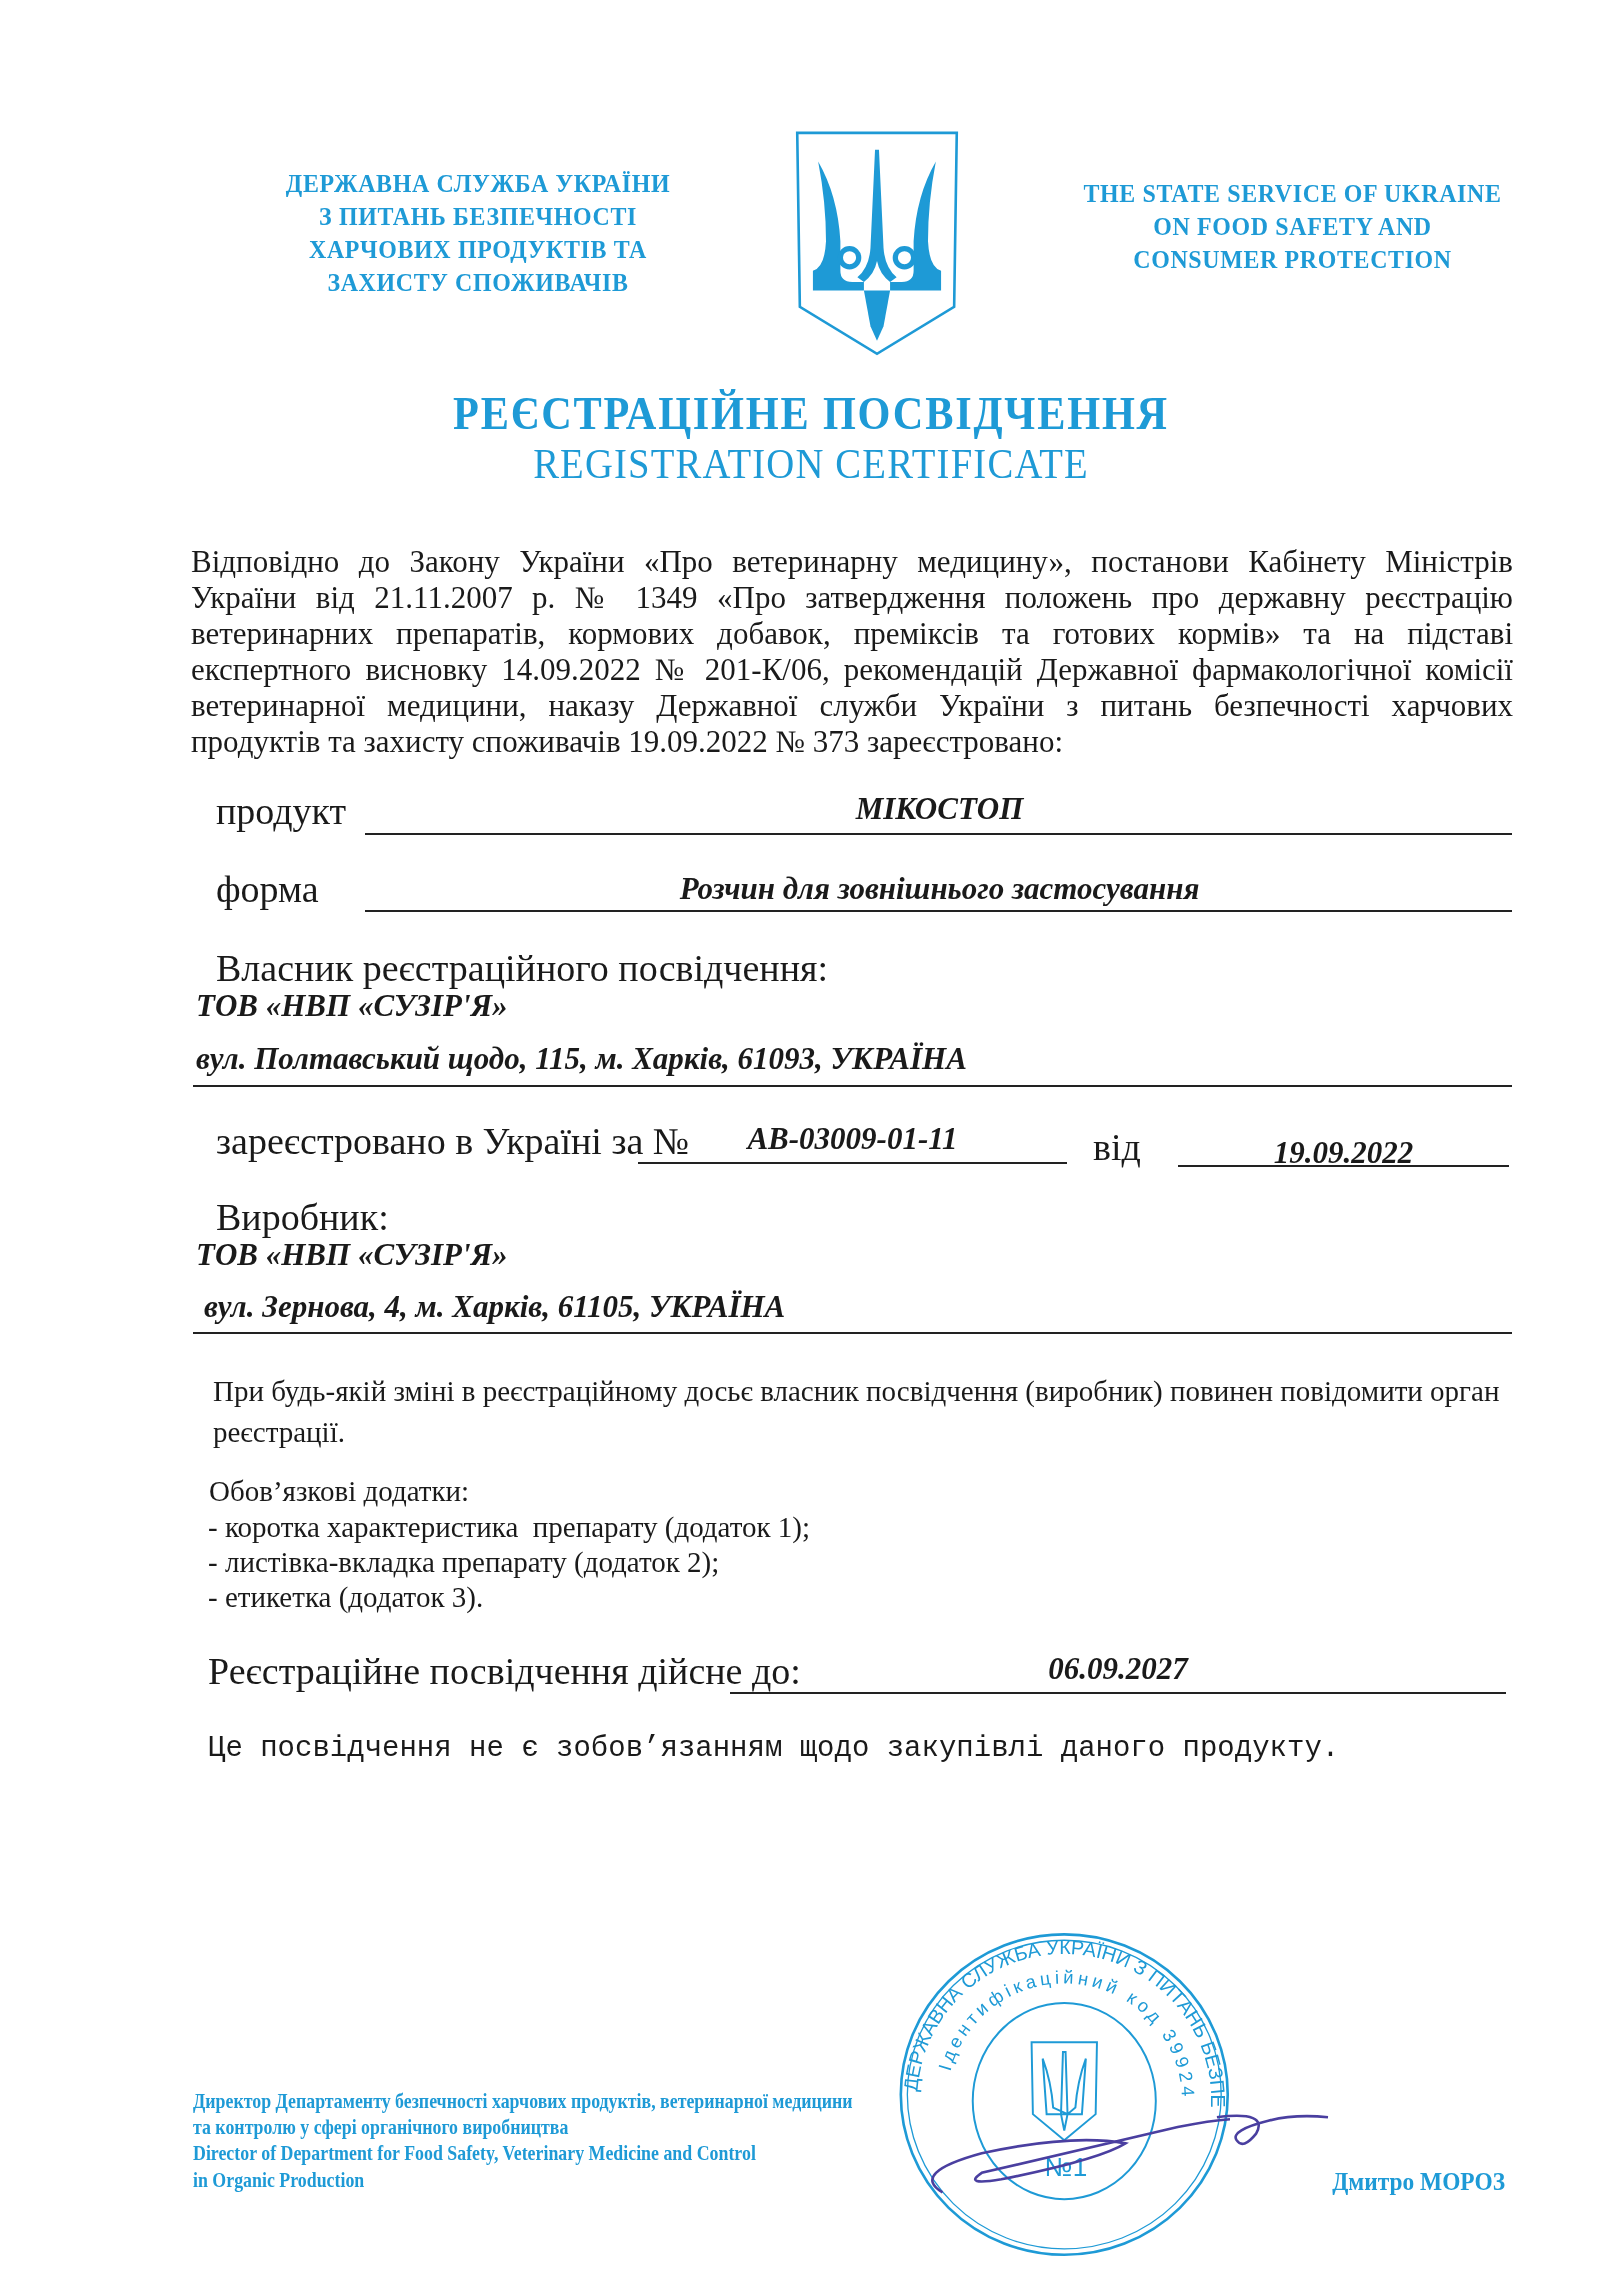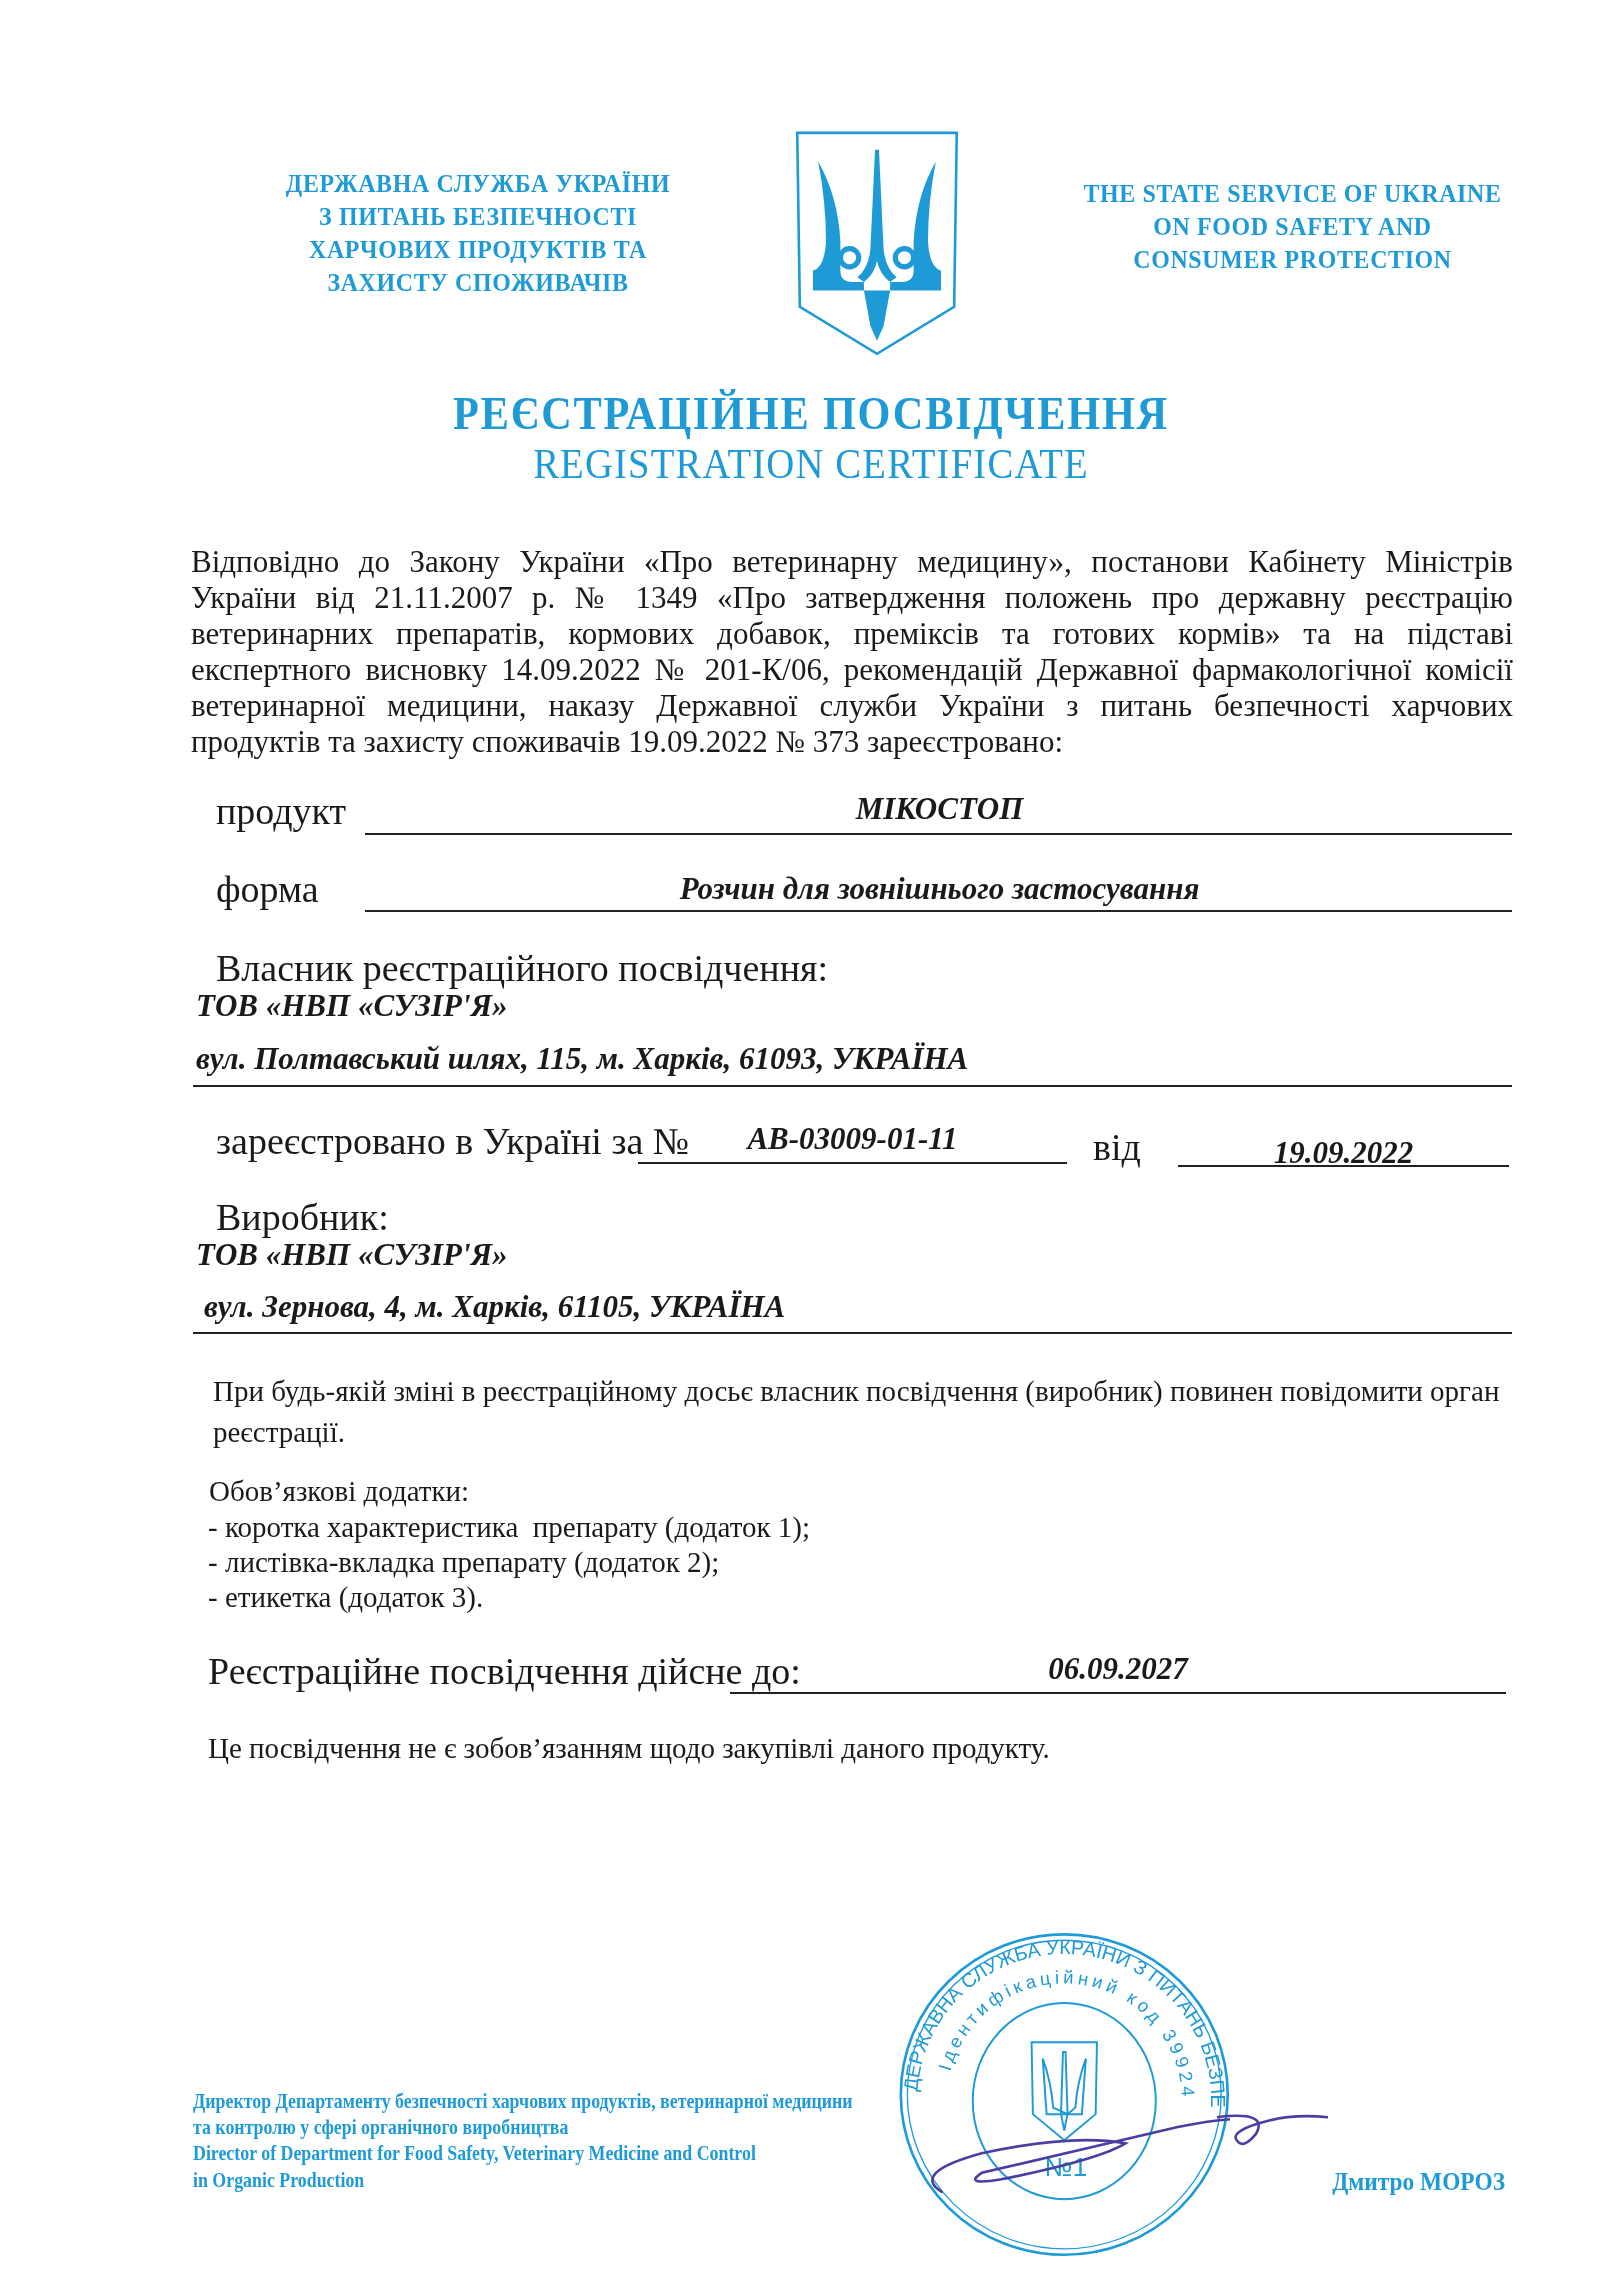--- a/index.html
+++ b/index.html
@@ -57,21 +57,21 @@
 <div class="abs label" style="left:216px; top:789px;">продукт</div>
 <div class="abs value" style="left:367px; top:791px; width:1145px; text-align:center;">МІКОСТОП</div>
 <div class="uline" style="left:365px; top:833px; width:1147px;"></div>
 
 <div class="abs label" style="left:216px; top:867px;">форма</div>
 <div class="abs value" style="left:367px; top:871px; width:1145px; text-align:center;">Розчин для зовнішнього застосування</div>
 <div class="uline" style="left:365px; top:910px; width:1147px;"></div>
 
 <div class="abs label" style="left:216px; top:946px;">Власник реєстраційного посвідчення:</div>
 <div class="abs value" style="left:196px; top:988px;">ТОВ «НВП «СУЗІР'Я»</div>
-<div class="abs value" style="left:196px; top:1041px;">вул. Полтавський шлях, 115, м. Харків, 61093, УКРАЇНА</div>
+<div class="abs value" style="left:196px; top:1041px;">вул. Полтавський щодо, 115, м. Харків, 61093, УКРАЇНА</div>
 <div class="uline" style="left:193px; top:1085px; width:1319px;"></div>
 
 <div class="abs label" style="left:216px; top:1119px;">зареєстровано в Україні за №</div>
 <div class="abs value" style="left:638px; top:1121px; width:429px; text-align:center;">АВ-03009-01-11</div>
 <div class="uline" style="left:638px; top:1162px; width:429px;"></div>
 <div class="abs label" style="left:1093px; top:1125px;">від</div>
 <div class="abs value" style="left:1178px; top:1135px; width:331px; text-align:center;">19.09.2022</div>
 <div class="uline" style="left:1178px; top:1165px; width:331px;"></div>
 
 <div class="abs label" style="left:216px; top:1195px;">Виробник:</div>
@@ -83,21 +83,21 @@
 
 <div class="abs txt" style="left:209px; top:1471px;font-family:Liberation Serif, serif;">Обов’язкові додатки:</div>
 <div class="abs txt" style="left:208px; top:1507px; white-space:pre;">- коротка характеристика  препарату (додаток 1);</div>
 <div class="abs txt" style="left:208px; top:1542px;">- листівка-вкладка препарату (додаток 2);</div>
 <div class="abs txt" style="left:208px; top:1577px;">- етикетка (додаток 3).</div>
 
 <div class="abs label" style="left:208px; top:1649px;">Реєстраційне посвідчення дійсне до:</div>
 <div class="abs value" style="left:730px; top:1651px; width:776px; text-align:center;">06.09.2027</div>
 <div class="uline" style="left:730px; top:1692px; width:776px;"></div>
 
-<div class="abs txt" style="left:208px; top:1728px;">Це посвідчення не є зобов’язанням щодо закупівлі даного продукту.</div>
+<div class="abs txt" style="left:208px; top:1728px;font-family:Liberation Mono, monospace;">Це посвідчення не є зобов’язанням щодо закупівлі даного продукту.</div>
 
 <div class="abs" style="left:871px; top:1918px; width:380px; height:340px;">
   <svg width="380" height="340" viewBox="0 0 580 520">
     <defs>
       <path id="stampOuter" d="M 70 280 A 225 225 0 1 1 520 280"></path>
       <path id="stampInner" d="M 115 280 A 180 180 0 1 1 475 280"></path>
     </defs>
     <ellipse cx="295" cy="270" rx="250" ry="245" fill="none" stroke="#1e9ad6" stroke-width="4"></ellipse>
     <ellipse cx="295" cy="270" rx="240" ry="236" fill="none" stroke="#1e9ad6" stroke-width="2"></ellipse>
     <ellipse cx="295" cy="280" rx="140" ry="150" fill="none" stroke="#1e9ad6" stroke-width="3"></ellipse>

